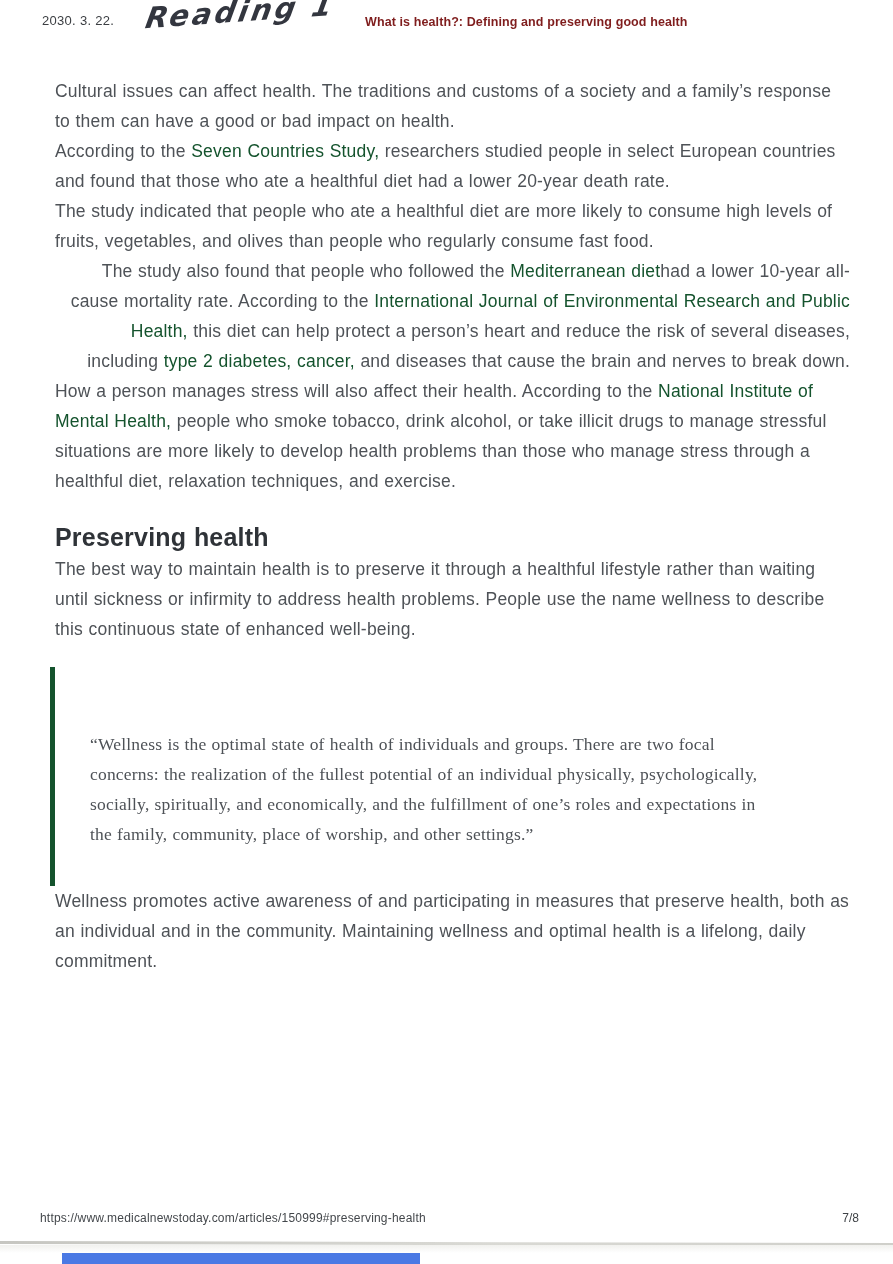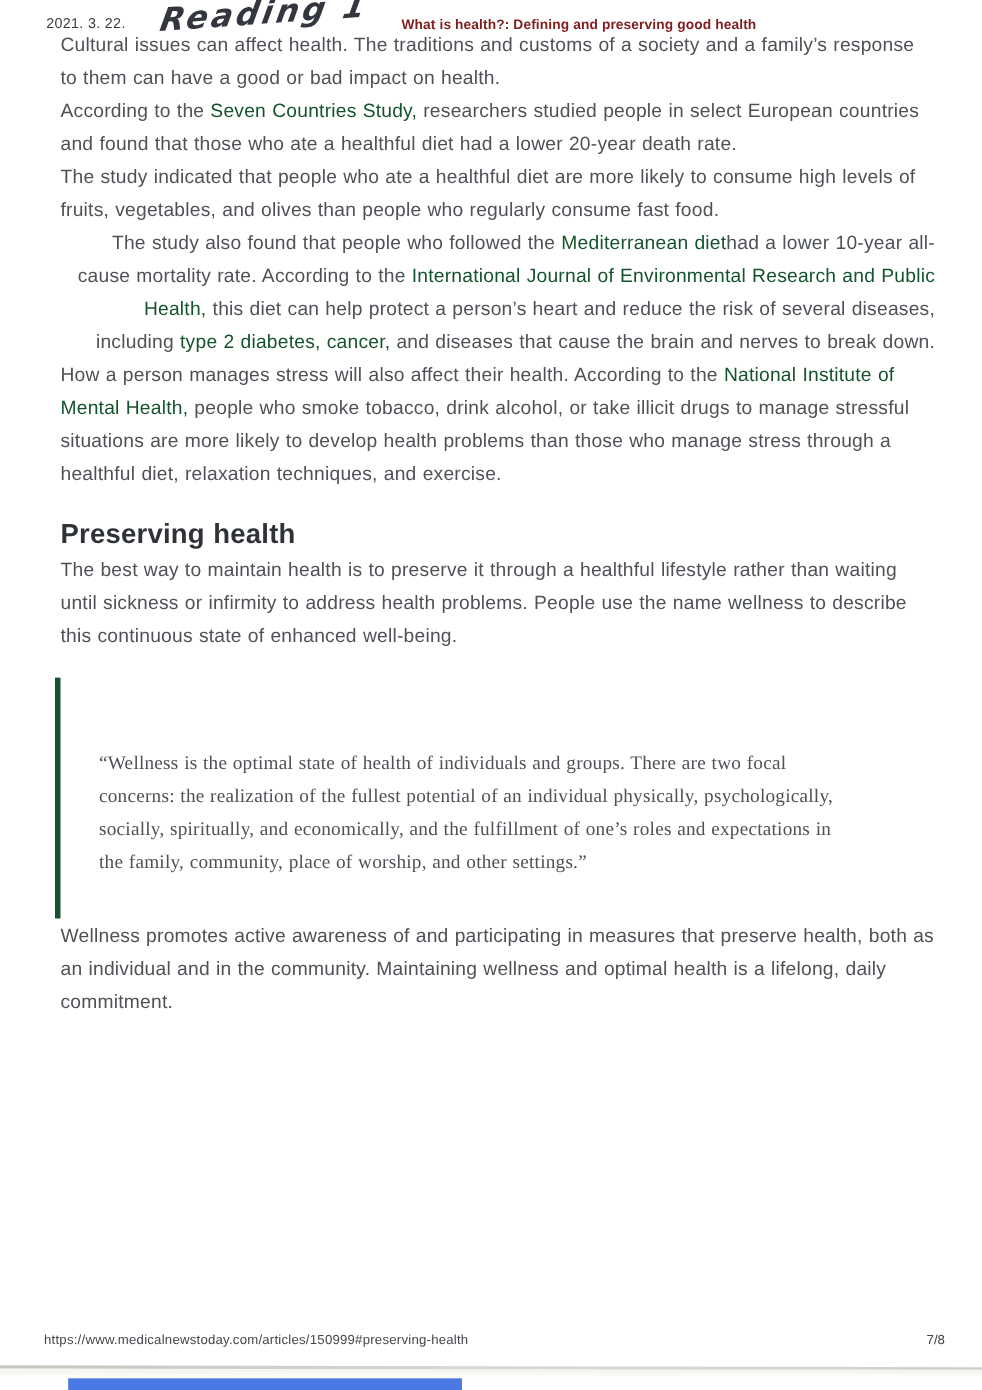--- a/index.html
+++ b/index.html
@@ -27,21 +27,21 @@
   }
   .hdr-title{
     position:absolute;left:365px;top:15px;
     font-size:12.5px;font-weight:600;color:#7f1d1d;
     letter-spacing:.1px;white-space:nowrap;
   }
   
   .content{
     position:absolute;left:55px;top:0;
     width:795px;
-    padding-top:25px;
+    padding-top:76px;
     color:#4e5257;
     font-size:17.5px;line-height:30px;
     letter-spacing:.2px;word-spacing:.5px;
   }
   .content p{margin:0;}
   .p1{margin-top:0;}
   .p2{margin-top:14px;}
   .p3{margin-top:20px;}
   .p4{margin-top:21px;text-align:right;}
   .p5{margin-top:17px;}
@@ -82,21 +82,21 @@
   .blue-bar{
     position:absolute;left:62px;top:1253px;width:358px;height:11px;
     background:#4a79e4;
   }
 </style>
 </head>
 <body>
 
 <div class="page">
 
-  <div class="hdr-date">2021. 3. 22.</div>
+  <div class="hdr-date">2030. 3. 22.</div>
   <div class="hdr-hand">Reading 1</div>
   <div class="hdr-title">What is health?: Defining and preserving good health</div>
 
   <div class="content">
     <p class="p1"><span>Cultural issues can affect health. The traditions and customs of a society and a family’s response to them can have a good or bad impact on health.</span></p>
     <p class="p2"><span>According to the </span><span class="link">Seven Countries Study,</span><span> researchers studied people in select European countries and found that those who ate a healthful diet had a lower 20-year death rate.</span></p>
     <p class="p3"><span>The study indicated that people who ate a healthful diet are more likely to consume high levels of fruits, vegetables, and olives than people who regularly consume fast food.</span></p>
     <p class="p4"><span>The study also found that people who followed the </span><span class="link">Mediterranean diet</span><span>had a lower 10-year all-cause mortality rate. According to the </span><span class="link">International Journal of Environmental Research and Public Health,</span><span> this diet can help protect a person’s heart and reduce the risk of several diseases, including </span><span class="link">type 2 diabetes,</span><span> </span><span class="link">cancer,</span><span> and diseases that cause the brain and nerves to break down.</span></p>
     <p class="p5"><span>How a person manages stress will also affect their health. According to the </span><span class="link">National Institute of Mental Health,</span><span> people who smoke tobacco, drink alcohol, or take illicit drugs to manage stressful situations are more likely to develop health problems than those who manage stress through a healthful diet, relaxation techniques, and exercise.</span></p>
 

